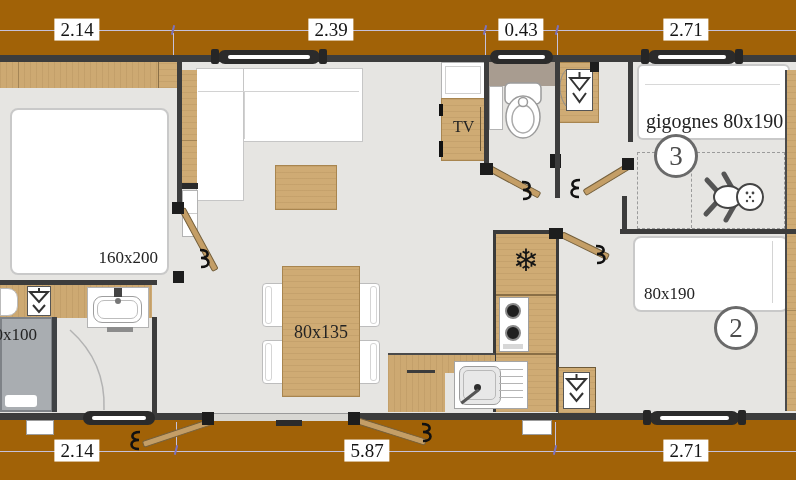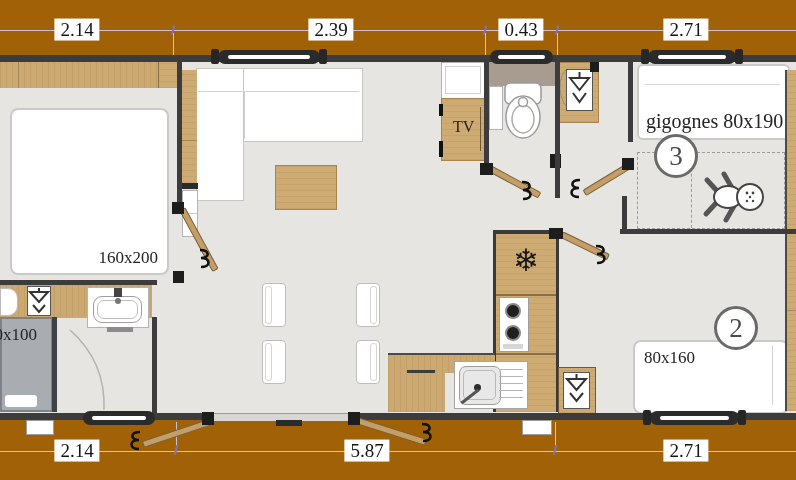--- a/index.html
+++ b/index.html
@@ -69,20 +69,23 @@
   <div class="abs whitebox" style="left:182px;top:190px;width:14px;height:45px;z-index:6;">
     <div style="position:absolute;left:0;top:22px;width:100%;height:1px;background:#ccc;"></div>
   </div>
 
   <div class="abs whitebox" style="left:196px;top:68px;width:165px;height:72px;border-color:#c6c6c6;z-index:5;"></div>
   <div class="abs whitebox" style="left:196px;top:68px;width:46px;height:131px;border-color:#c6c6c6;z-index:5;"></div>
   <div class="abs" style="left:198px;top:91px;width:161px;height:1px;background:#d2d2d2;z-index:6;"></div>
   <div class="abs" style="left:244px;top:92px;width:1px;height:47px;background:#d2d2d2;z-index:6;"></div>
   <div class="abs woodv" style="left:275px;top:165px;width:60px;height:43px;border:1px solid #a8854f;z-index:5;"></div>
 
+  <div class="abs woodv" style="left:282px;top:266px;width:76px;height:129px;border:1px solid #a8854f;z-index:6;">
+    <div class="lbl" style="position:absolute;left:50%;top:50%;transform:translate(-50%,-50%);font-size:18px;">80x135</div>
+  </div>
   <div class="abs chair" style="left:262px;top:283px;width:22px;height:42px;">
       <div style="position:absolute;left:2px;top:2px;width:5px;height:36px;border:1px solid #d5d5d5;border-radius:3px;"></div>
     </div>
   <div class="abs chair" style="left:262px;top:340px;width:22px;height:42px;">
       <div style="position:absolute;left:2px;top:2px;width:5px;height:36px;border:1px solid #d5d5d5;border-radius:3px;"></div>
     </div>
   <div class="abs chair" style="left:356px;top:283px;width:22px;height:42px;">
       <div style="position:absolute;right:2px;top:2px;width:5px;height:36px;border:1px solid #d5d5d5;border-radius:3px;"></div>
     </div>
   <div class="abs chair" style="left:356px;top:340px;width:22px;height:42px;">
@@ -174,23 +177,23 @@
   </div>
 
   <div class="abs woodv" style="left:558px;top:367px;width:36px;height:45px;border:1px solid #6e5a38;z-index:6;"></div>
   <div class="abs whitebox" style="left:563px;top:372px;width:25px;height:35px;border-color:#555;z-index:7;">
     <svg width="25" height="35" viewBox="0 0 25 35">
       <line x1="12.5" y1="1" x2="12.5" y2="6" stroke="#333" stroke-width="2"></line>
       <path d="M3,6 L12.5,17 L22,6 Z" fill="none" stroke="#333" stroke-width="2"></path>
       <path d="M6,20 L12.5,28 L19,20" fill="none" stroke="#333" stroke-width="2"></path>
     </svg>
   </div>
-  <div class="abs bed" style="left:633px;top:340px;width:152px;height:70px;">
-    <div style="position:absolute;right:14px;top:3px;width:1px;height:60px;background:#d4d4d4;"></div>
-    <div class="lbl" style="position:absolute;left:9px;top:6px;">80x160</div>
+  <div class="abs bed" style="left:633px;top:236px;width:152px;height:72px;">
+    <div style="position:absolute;right:14px;top:3px;width:1px;height:62px;background:#d4d4d4;"></div>
+    <div class="lbl" style="position:absolute;left:9px;bottom:6px;">80x190</div>
   </div>
   <div class="abs circle-num" style="left:714px;top:306px;width:44px;height:44px;box-sizing:border-box;">
     <span>2</span>
   </div>
   <div class="abs woodv" style="left:785px;top:70px;width:11px;height:341px;border-left:2px solid #4a4a4a;box-sizing:border-box;z-index:7;">
     <div class="seam" style="position:absolute;left:0;top:163px;width:100%;height:1px;"></div>
     <div class="seam" style="position:absolute;left:0;top:240px;width:100%;height:1px;"></div>
   </div>
 
   <div class="abs bed" style="left:637px;top:64px;width:149px;height:72px;border-radius:6px;">

